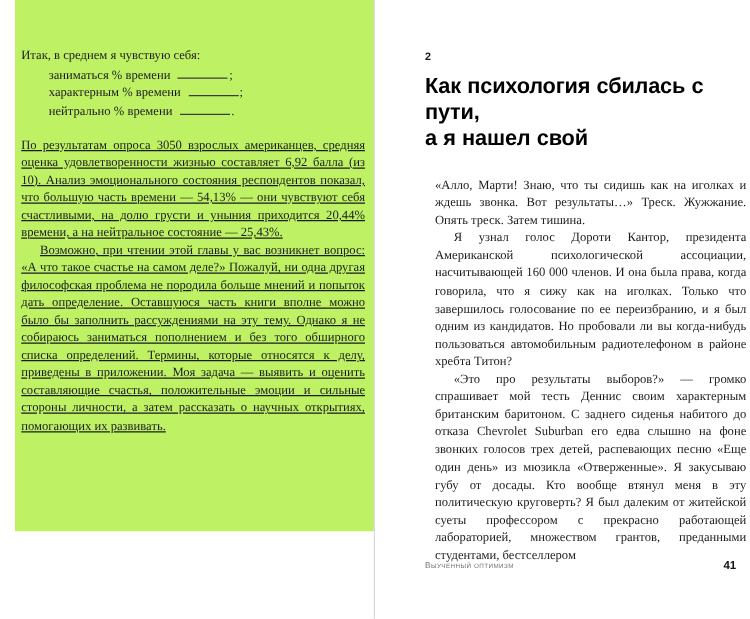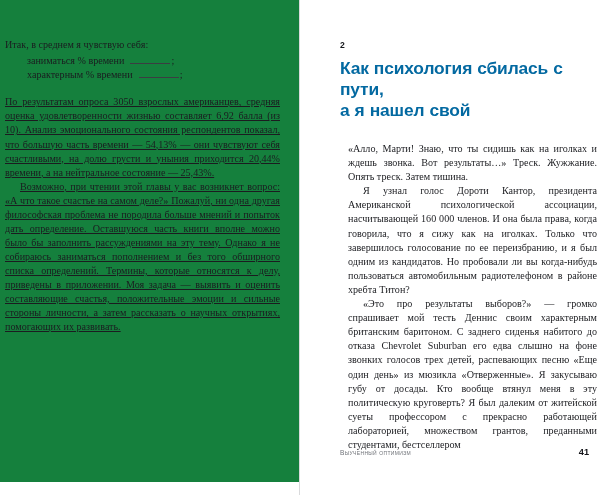--- a/index.html
+++ b/index.html
@@ -28,25 +28,25 @@
     left: 299px;
     top: 0;
     width: 1px;
     height: 495px;
     background: #d9dadc;
   }
 
   
   .page-left {
     position: absolute;
-    left: 0;
+    left: 12px;
     top: 0;
     width: 299px;
-    height: 482px;
-    background: #15803d;
+    height: 425px;
+    background: #bef264;
   }
   .left-content {
     position: absolute;
     left: 5px;
     top: 38px;
     width: 275px;
   }
 
   .body-serif {
     font-family: "Liberation Serif", "DejaVu Serif", serif;
@@ -119,21 +119,21 @@
     color: #16181c;
     letter-spacing: 0.2px;
     line-height: 11px;
     margin: 0 0 7px 0;
   }
 
   .chapter-title {
     font-family: "Liberation Sans", "DejaVu Sans", sans-serif;
     font-size: 17.4px;
     font-weight: 700;
-    color: #0369a1;
+    color: #000000;
     line-height: 21.2px;
     letter-spacing: -0.15px;
     margin: 0;
     word-spacing: 0.4px;
   }
   .chapter-title .title-line {
     display: block;
   }
 
   .right-body {
@@ -192,20 +192,21 @@
 <div class="spread">
 
   <div class="page-left">
     <div class="left-content">
 
       <p class="body-serif lead-line">Итак, в среднем я чувствую себя:</p>
 
       <ul class="blank-list">
         <li><span>заниматься % времени</span><span class="blank-rule"></span><span>;</span></li>
         <li><span>характерным % времени</span><span class="blank-rule"></span><span>;</span></li>
+        <li><span>нейтрально % времени</span><span class="blank-rule"></span><span>.</span></li>
       </ul>
 
       <p class="body-serif para gap-before">По результатам опроса 3050 взрослых американцев, средняя оценка удовлетворенности жизнью составляет 6,92 балла (из 10). Анализ эмоционального состояния респондентов показал, что большую часть времени — 54,13% — они чувствуют себя счастливыми, на долю грусти и уныния приходится 20,44% времени, а на нейтральное состояние — 25,43%.</p>
 
       <p class="body-serif para">Возможно, при чтении этой главы у вас возникнет вопрос: «А что такое счастье на самом деле?» Пожалуй, ни одна другая философская проблема не породила больше мнений и попыток дать определение. Оставшуюся часть книги вполне можно было бы заполнить рассуждениями на эту тему. Однако я не собираюсь заниматься пополнением и без того обширного списка определений. Термины, которые относятся к делу, приведены в приложении. Моя задача — выявить и оценить составляющие счастья, положительные эмоции и сильные стороны личности, а затем рассказать о научных открытиях, помогающих их развивать.</p>
 
     </div>
   </div>
 
   <div class="spine"></div>

